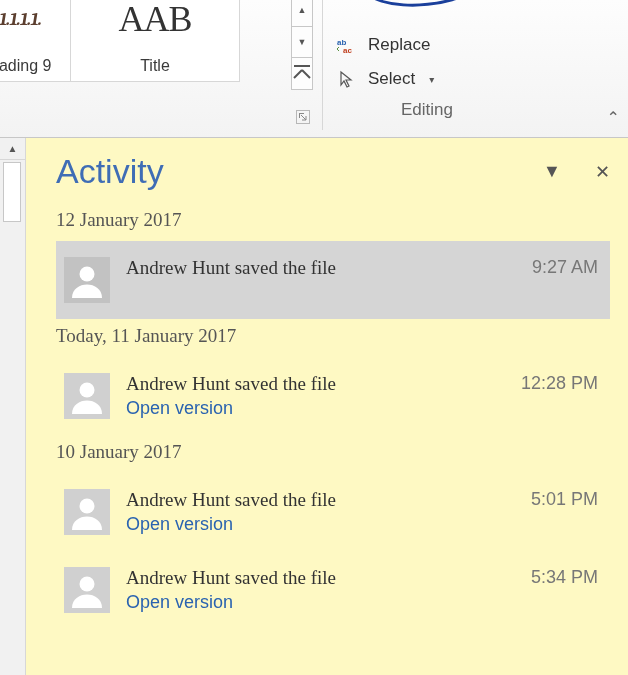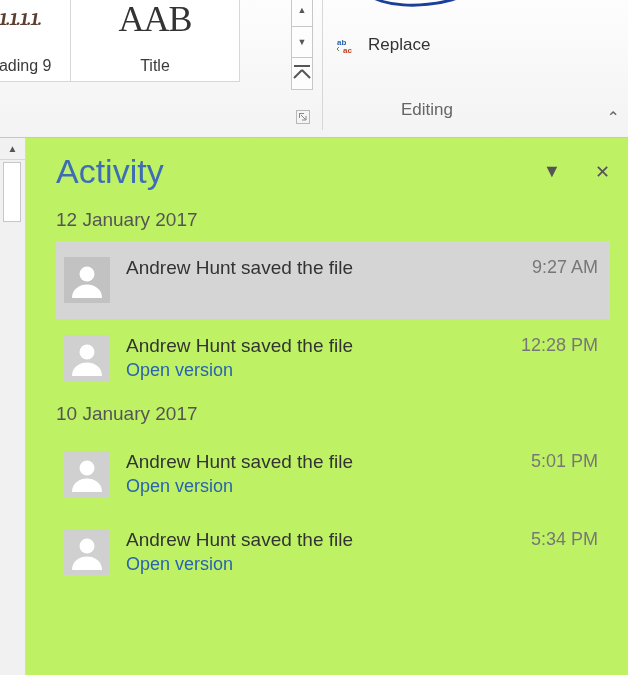--- a/index.html
+++ b/index.html
@@ -135,57 +135,57 @@
       font-size: 10px; color: #555;
       border-bottom: 1px solid #d7d7d7;
     }
     .doc-scroll .thumb {
       position: absolute; left: 3px; top: 24px;
       width: 18px; height: 60px;
       background: #fff; border: 1px solid #c7c7c7;
     }
     .activity {
       flex: 1;
-      background: #bef264;
+      background: #fef9c3;
       padding: 14px 18px 0 30px;
       position: relative;
     }
     .pane-header {
       display: flex; align-items: center;
       margin-bottom: 18px;
     }
     .pane-title {
       font-size: 34px; font-weight: 300;
       color: #3f6db5;
     }
     .pane-header-actions {
       margin-left: auto;
       display: flex; gap: 34px; align-items: center;
       font-size: 18px; color: #555;
     }
     .date-head {
       font-size: 19px; color: #555;
-      margin-top: 6px; margin-bottom: 10px;
+      margin-top: 6px; margin-bottom: 10px; font-family: Liberation Serif, serif;
     }
     .date-head:first-of-type { margin-top: 0; }
     .entry {
       display: flex; align-items: flex-start;
       padding: 16px 12px 16px 8px;
       gap: 16px;
     }
     .entry.selected { background: #d5d5d5; }
     .avatar {
       width: 46px; height: 46px;
       background: #d0d0d0;
       display: inline-flex; align-items: center; justify-content: center;
     }
     .entry.selected .avatar { background: #c2c2c2; }
     .avatar svg { width: 36px; height: 36px; fill: #fff; }
     .entry-body { flex: 1; }
-    .entry-msg { font-size: 19px; color: #333; }
+    .entry-msg { font-size: 19px; color: #333; font-family: Liberation Serif, serif; }
     .entry-link { font-size: 18px; color: #2a63b0; margin-top: 3px; cursor: pointer; }
     .entry-time { font-size: 18px; color: #777; white-space: nowrap; margin-left: 10px; text-align: center; }
   </style>
 </head>
 <body>
 
 <div class="ribbon">
   <div class="styles-zone">
 
     <div class="style-card style-card-9">
@@ -232,20 +232,29 @@
     <div class="editing-item">
       <span class="ico">
         <svg width="20" height="16" viewBox="0 0 20 16">
           <text x="0" y="8" font-size="8" fill="#2a63b0" font-weight="bold">ab</text>
           <text x="6" y="16" font-size="8" fill="#c04020" font-weight="bold">ac</text>
           <path d="M2 10l-2 2 2 2" stroke="#5a9040" stroke-width="1" fill="none"></path>
         </svg>
       </span>
       <span>Replace</span>
     </div>
+    <div class="editing-item">
+      <span class="ico">
+        <svg width="16" height="18" viewBox="0 0 16 18">
+            <path d="M2 2l0 13 3-4 3 6 2-1-3-6 5 0z" fill="none" stroke="#555" stroke-width="1.2"></path>
+          </svg>
+      </span>
+      <span>Select</span>
+      <span class="caret">▾</span>
+    </div>
   </div>
   <div class="editing-caption">Editing</div>
   <div class="ribbon-collapse">⌃</div>
 </div>
 
 <div class="pane-split">
   <div class="doc-scroll">
     <div class="up">▲</div>
     <div class="thumb"></div>
   </div>
@@ -266,20 +275,21 @@
             <circle cx="12" cy="8" r="5"></circle>
             <path d="M2 24c0-6 5-9 10-9s10 3 10 9z"></path>
           </svg>
       </span>
       <div class="entry-body">
         <div class="entry-msg">Andrew Hunt saved the file</div>
       </div>
       <div class="entry-time">9:27 AM</div>
     </div>
 
+    <div class="date-head">Today, 11 January 2017</div>
     <div class="entry">
       <span class="avatar">
         <svg viewBox="0 0 24 24">
             <circle cx="12" cy="8" r="5"></circle>
             <path d="M2 24c0-6 5-9 10-9s10 3 10 9z"></path>
           </svg>
       </span>
       <div class="entry-body">
         <div class="entry-msg">Andrew Hunt saved the file</div>
         <div class="entry-link">Open version</div>

